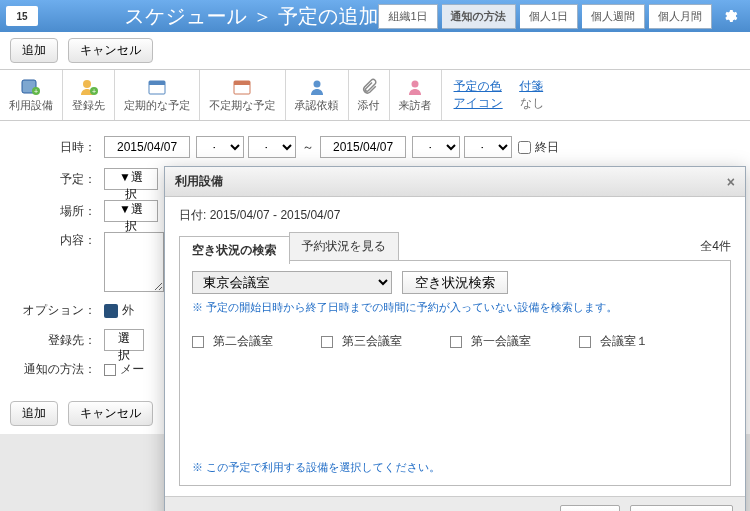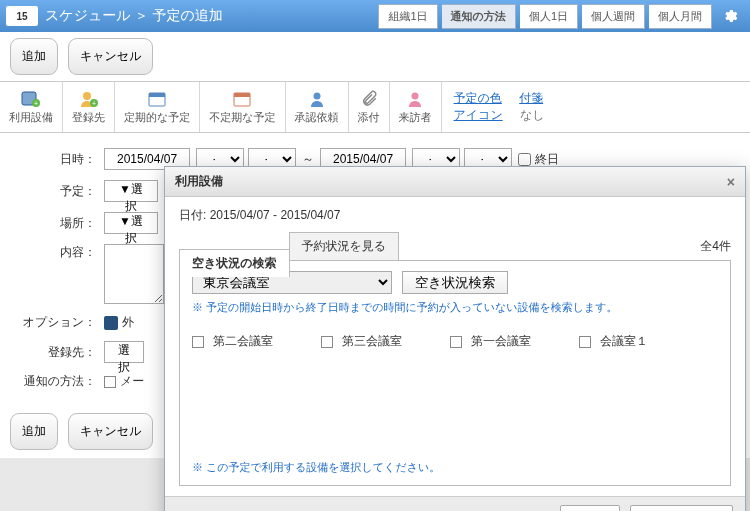--- a/index.html
+++ b/index.html
@@ -1,28 +1,28 @@
 <!DOCTYPE html>
 <html><head>
 <meta charset="utf-8">
 <style>
 * { box-sizing: border-box; margin: 0; padding: 0; }
 body { font-family: "Hiragino Sans", Meiryo, sans-serif; font-size: 12px; background: #e8e8e8; color: #333; width: 750px; height: 511px; overflow: hidden; position: relative; }
 
 .header { background: linear-gradient(#6daded, #4b8cce); color: #fff; display: flex; align-items: center; padding: 0 8px 0 6px; height: 32px; }
 .header-icon { width: 32px; height: 20px; background: #fff; border-radius: 2px; margin-right: 7px; display: flex; align-items: center; justify-content: center; color: #333; font-size: 10px; font-weight: bold; }
-.header-title { font-size: 14px; flex: 1; }
+.header-title { font-size: 20px; flex: 1; text-align: right; }
 .header-tabs { display: flex; gap: 4px; }
 .htab { background: #fff; color: #555; padding: 4px 9px; border: 1px solid #9cb1c7; font-size: 11px; cursor: pointer; }
 .htab + .htab { border-left: none; }
 .htab.active { background: #e2e9f2; font-weight: bold; }
 .gear { width: 24px; height: 24px; margin-left: 6px; display: flex; align-items: center; justify-content: center; color: #fff; cursor: pointer; }
 
 .subbar { background: #fff; padding: 6px 10px; display: flex; gap: 10px; border-bottom: 1px solid #ccc; }
-.btn-pill { background: linear-gradient(#fefefe,#e7e7e7); border: 1px solid #bdbdbd; border-radius: 9px; padding: 9px 11px; cursor: pointer; font-size: 12px; }
+.btn-pill { background: linear-gradient(#fefefe,#e7e7e7); border: 1px solid #bdbdbd; border-radius: 4px; padding: 3px 11px; cursor: pointer; font-size: 12px; }
 
 .toolbar { background: #fff; display: flex; border-bottom: 1px solid #ccc; }
 .tb-item { border-right: 1px solid #d6d6d6; padding: 6px 9px 4px; text-align: center; font-size: 11px; color: #555; cursor: pointer; }
 .tb-ico { height: 22px; display: flex; align-items: center; justify-content: center; }
 .tb-links { padding: 8px 12px; font-size: 12px; }
 .tb-links a { color: #1f6cc6; text-decoration: underline; margin-right: 14px; }
 .tb-links .muted { color: #777; text-decoration: none; }
 
 .form-area { background: #fff; padding: 10px 14px; }
 .form-row { display: flex; align-items: center; padding: 5px 0; }
@@ -38,21 +38,21 @@
 
 .footer { background: #fff; padding: 8px 10px; display: flex; gap: 10px; }
 
 .modal { position: absolute; left: 164px; top: 166px; width: 582px; background: #fff; border: 1px solid #9daab7; box-shadow: 0 4px 18px rgba(0,0,0,.25); }
 .modal-head { background: linear-gradient(#f6f6f6,#e0e0e0); border-bottom: 1px solid #c7c7c7; padding: 6px 10px; font-weight: bold; display: flex; justify-content: space-between; align-items: center; }
 .modal-close { cursor: pointer; color: #777; font-size: 14px; }
 .modal-body { padding: 10px 14px; }
 .date-line { margin-bottom: 8px; }
 .tabs { display: flex; align-items: baseline; border-bottom: 1px solid #bbb; }
 .tab { border: 1px solid #bbb; border-bottom: none; padding: 5px 12px; margin-right: -1px; background: #f2f2f2; cursor: pointer; font-size: 12px; }
-.tab.active { background: #fff; position: relative; top: 17px; font-weight: bold; }
+.tab.active { background: #fff; position: relative; top: 4px; font-weight: bold; }
 .tabs .count { margin-left: auto; font-size: 12px; }
 .pane { border: 1px solid #bbb; border-top: none; padding: 10px 12px; min-height: 206px; }
 .search-row { display: flex; gap: 10px; align-items: center; }
 .search-sel { width: 200px; height: 23px; border: 1px solid #aaa; padding: 0 6px; }
 .search-btn { border: 1px solid #aaa; background: linear-gradient(#fff,#eee); height: 23px; padding: 0 12px; cursor: pointer; }
 .note { color: #1f6cc6; font-size: 11px; margin-top: 6px; }
 .room-list { display: flex; gap: 48px; margin-top: 18px; }
 .room { display: flex; align-items: center; gap: 5px; }
 .note2 { color: #1f6cc6; font-size: 11px; margin-top: 110px; }
 .modal-foot { background: #ebebeb; border-top: 1px solid #ccc; padding: 8px 12px; display: flex; justify-content: flex-end; gap: 10px; }

